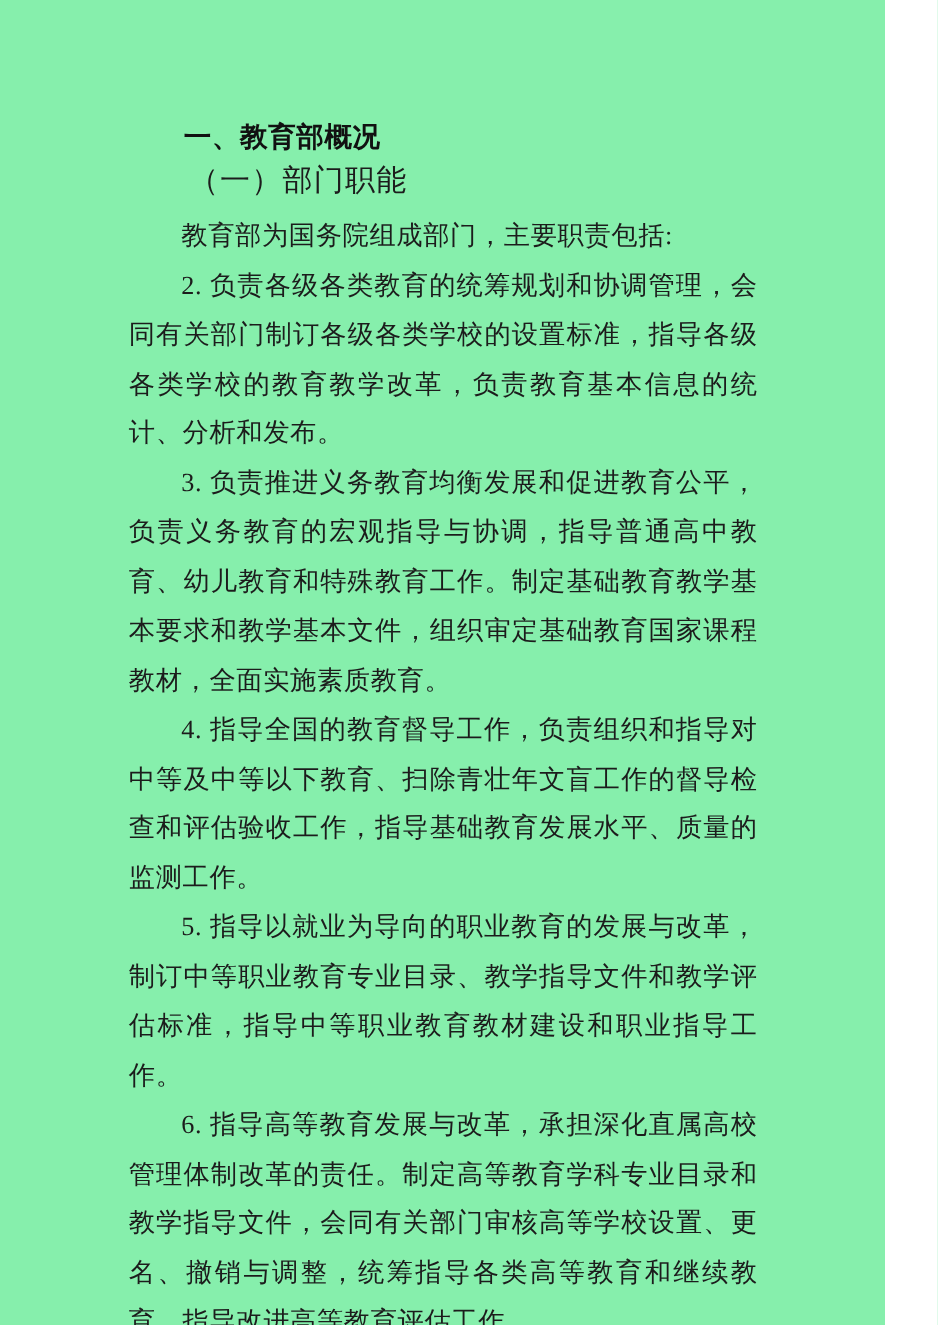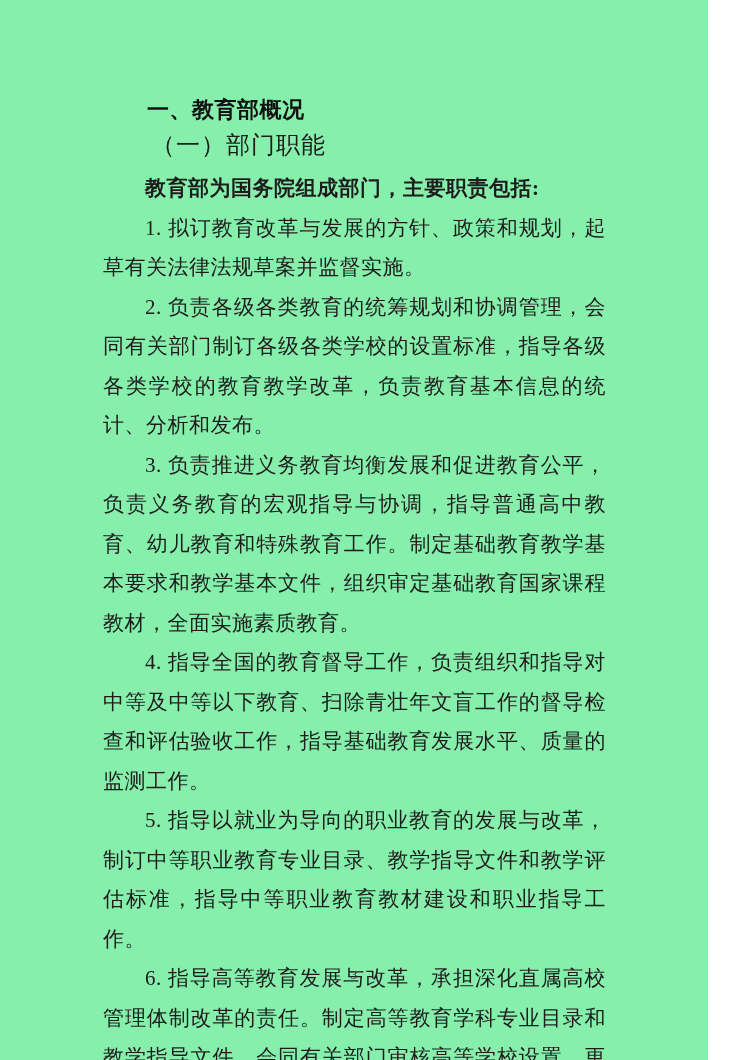--- a/index.html
+++ b/index.html
@@ -42,21 +42,20 @@
     font-size: 21px;
     line-height: 39.5px;
     text-indent: 2em;
     text-align: justify;
     text-justify: inter-ideograph;
     letter-spacing: 0.5px;
     color: #1c1c1c;
   }
   .para.intro {
     margin-top: 4px;
-    font-weight: bold;
   }
   .page-number {
     position: absolute;
     left: 0;
     top: 966px;
     width: 100%;
     text-align: center;
     font-size: 13px;
     line-height: 18px;
     color: #333333;
@@ -65,21 +64,20 @@
 </head>
 <body>
 
 <div class="page">
   <h1 class="doc-heading">一、教育部概况</h1>
 
   <h2 class="doc-subheading">（一）部门职能</h2>
 
   <p class="para intro">教育部为国务院组成部门，主要职责包括:</p>
 
-  <p class="para">1. 拟订教育改革与发展的方针、政策和规划，起草有关法律法规草案并监督实施。</p>
 
   <p class="para">2. 负责各级各类教育的统筹规划和协调管理，会同有关部门制订各级各类学校的设置标准，指导各级各类学校的教育教学改革，负责教育基本信息的统计、分析和发布。</p>
 
   <p class="para">3. 负责推进义务教育均衡发展和促进教育公平，负责义务教育的宏观指导与协调，指导普通高中教育、幼儿教育和特殊教育工作。制定基础教育教学基本要求和教学基本文件，组织审定基础教育国家课程教材，全面实施素质教育。</p>
 
   <p class="para">4. 指导全国的教育督导工作，负责组织和指导对中等及中等以下教育、扫除青壮年文盲工作的督导检查和评估验收工作，指导基础教育发展水平、质量的监测工作。</p>
 
   <p class="para">5. 指导以就业为导向的职业教育的发展与改革，制订中等职业教育专业目录、教学指导文件和教学评估标准，指导中等职业教育教材建设和职业指导工作。</p>
 
   <p class="para">6. 指导高等教育发展与改革，承担深化直属高校管理体制改革的责任。制定高等教育学科专业目录和教学指导文件，会同有关部门审核高等学校设置、更名、撤销与调整，统筹指导各类高等教育和继续教育，指导改进高等教育评估工作。</p>

